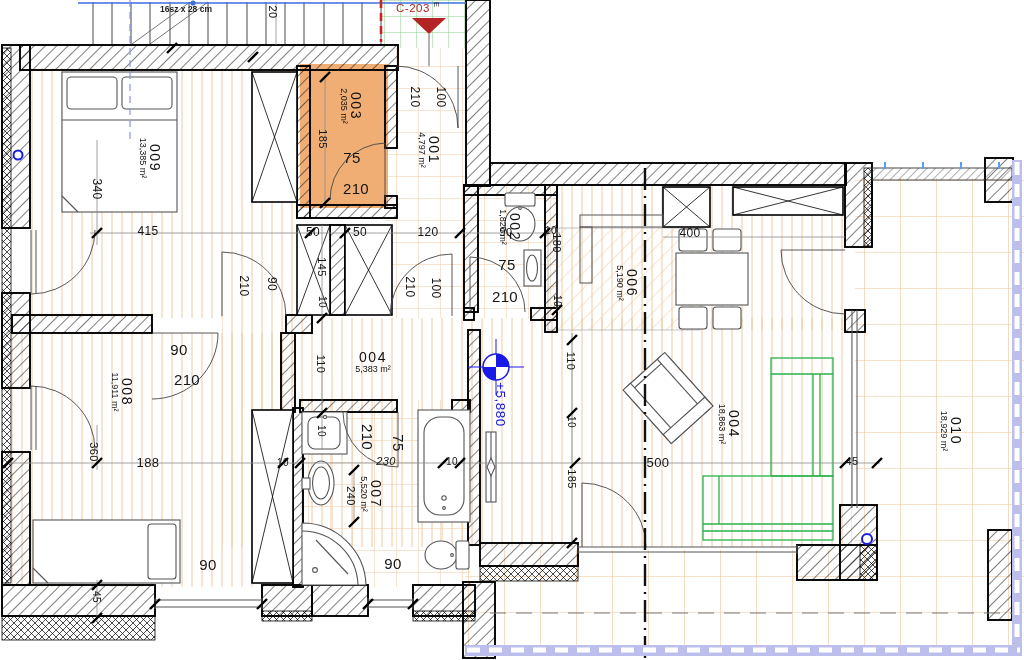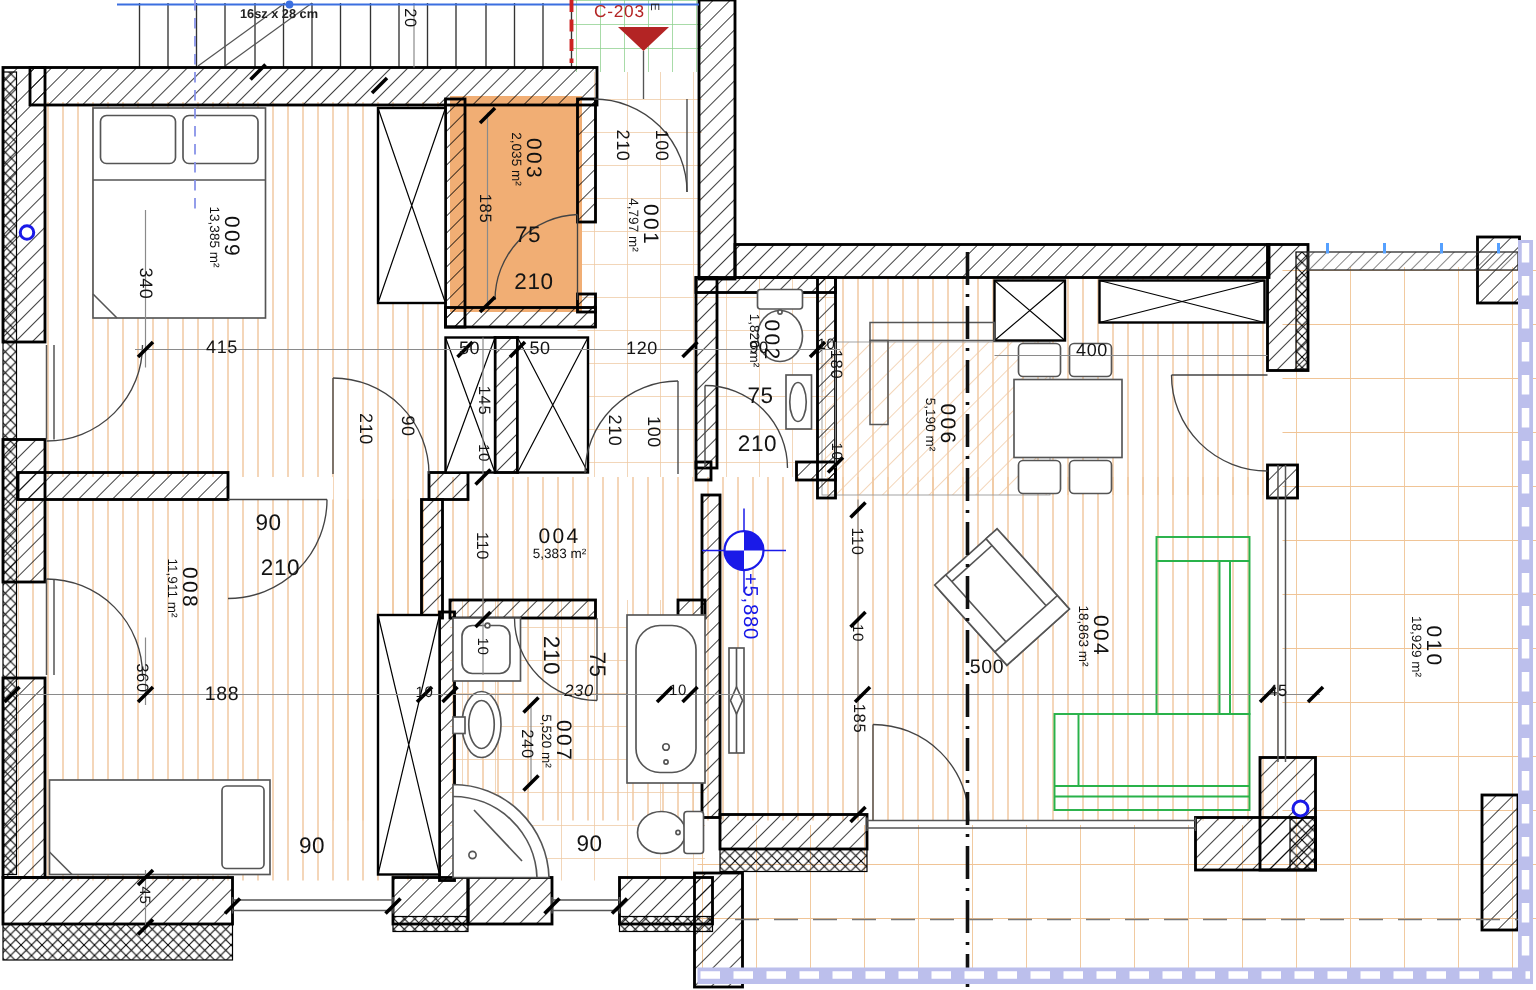--- a/index.html
+++ b/index.html
@@ -405,21 +405,21 @@
       <div class="dim" style="left: 506px; top: 232px; font-size: 11px; --r: 0deg;">90</div>
       <div class="dim" style="left: 551px; top: 230px; font-size: 10px; --r: 0deg;">10</div>
       <div class="dim" style="left: 97px; top: 189px; font-size: 12px; --r: 90deg;">340</div>
       <div class="dim" style="left: 323px; top: 139px; font-size: 11px; --r: 90deg;">185</div>
       <div class="dim" style="left: 352px; top: 157px; font-size: 15px; --r: 0deg;">75</div>
       <div class="dim" style="left: 356px; top: 188px; font-size: 15px; --r: 0deg;">210</div>
       <div class="dim" style="left: 322px; top: 267px; font-size: 11px; --r: 90deg;">145</div>
       <div class="dim" style="left: 322px; top: 302px; font-size: 10px; --r: 90deg;">10</div>
       <div class="dim" style="left: 557px; top: 243px; font-size: 11px; --r: 90deg;">180</div>
       <div class="dim" style="left: 557px; top: 301px; font-size: 10px; --r: 90deg;">10</div>
-      <div class="dim" style="left: 728px; top: 233px; font-size: 12px; --r: 0deg;">400</div>
+      <div class="dim" style="left: 690px; top: 233px; font-size: 12px; --r: 0deg;">400</div>
       <div class="dim" style="left: 272px; top: 284px; font-size: 12px; --r: 90deg;">90</div>
       <div class="dim" style="left: 244px; top: 286px; font-size: 12px; --r: 90deg;">210</div>
       <div class="dim" style="left: 410px; top: 287px; font-size: 12px; --r: 90deg;">210</div>
       <div class="dim" style="left: 436px; top: 288px; font-size: 12px; --r: 90deg;">100</div>
       <div class="dim" style="left: 507px; top: 264px; font-size: 15px; --r: 0deg;">75</div>
       <div class="dim" style="left: 505px; top: 296px; font-size: 15px; --r: 0deg;">210</div>
       <div class="dim" style="left: 321px; top: 364px; font-size: 11px; --r: 90deg;">110</div>
       <div class="dim" style="left: 321px; top: 431px; font-size: 10px; --r: 90deg;">10</div>
       <div class="dim" style="left: 179px; top: 349px; font-size: 15px; --r: 0deg;">90</div>
       <div class="dim" style="left: 187px; top: 379px; font-size: 15px; --r: 0deg;">210</div>
@@ -427,21 +427,21 @@
       <div class="dim" style="left: 571px; top: 422px; font-size: 10px; --r: 90deg;">10</div>
       <div class="dim" style="left: 572px; top: 479px; font-size: 11px; --r: 90deg;">185</div>
       <div class="dim" style="left: 94px; top: 452px; font-size: 11px; --r: 90deg;">360</div>
       <div class="dim" style="left: 148px; top: 462px; font-size: 13px; --r: 0deg;">188</div>
       <div class="dim" style="left: 283px; top: 462px; font-size: 10px; --r: 0deg;">10</div>
       <div class="dim" style="left: 367px; top: 437px; font-size: 15px; --r: 90deg;">210</div>
       <div class="dim" style="left: 398px; top: 443px; font-size: 15px; --r: 90deg;">75</div>
       <div class="dim" style="left: 386px; top: 461px; font-size: 11px; font-style: italic; --r: 0deg;">230</div>
       <div class="dim" style="left: 452px; top: 461px; font-size: 10px; --r: 0deg;">10</div>
       <div class="dim" style="left: 351px; top: 496px; font-size: 11px; --r: 90deg;">240</div>
-      <div class="dim" style="left: 658px; top: 444px; font-size: 13px; --r: 0deg;">500</div>
+      <div class="dim" style="left: 658px; top: 462px; font-size: 13px; --r: 0deg;">500</div>
       <div class="dim" style="left: 852px; top: 461px; font-size: 11px; --r: 0deg;">45</div>
       <div class="dim" style="left: 208px; top: 564px; font-size: 15px; --r: 0deg;">90</div>
       <div class="dim" style="left: 393px; top: 563px; font-size: 15px; --r: 0deg;">90</div>
       <div class="dim" style="left: 96px; top: 597px; font-size: 10px; --r: 90deg;">45</div>
       <div class="room-label" style="left: 150px; top: 158px; --r: 90deg;">
         <div class="room-id">009</div>
         <div class="room-area">13,385 m²</div>
       </div>
       <div class="room-label" style="left: 351px; top: 106px; --r: 90deg;">
         <div class="room-id">003</div>

